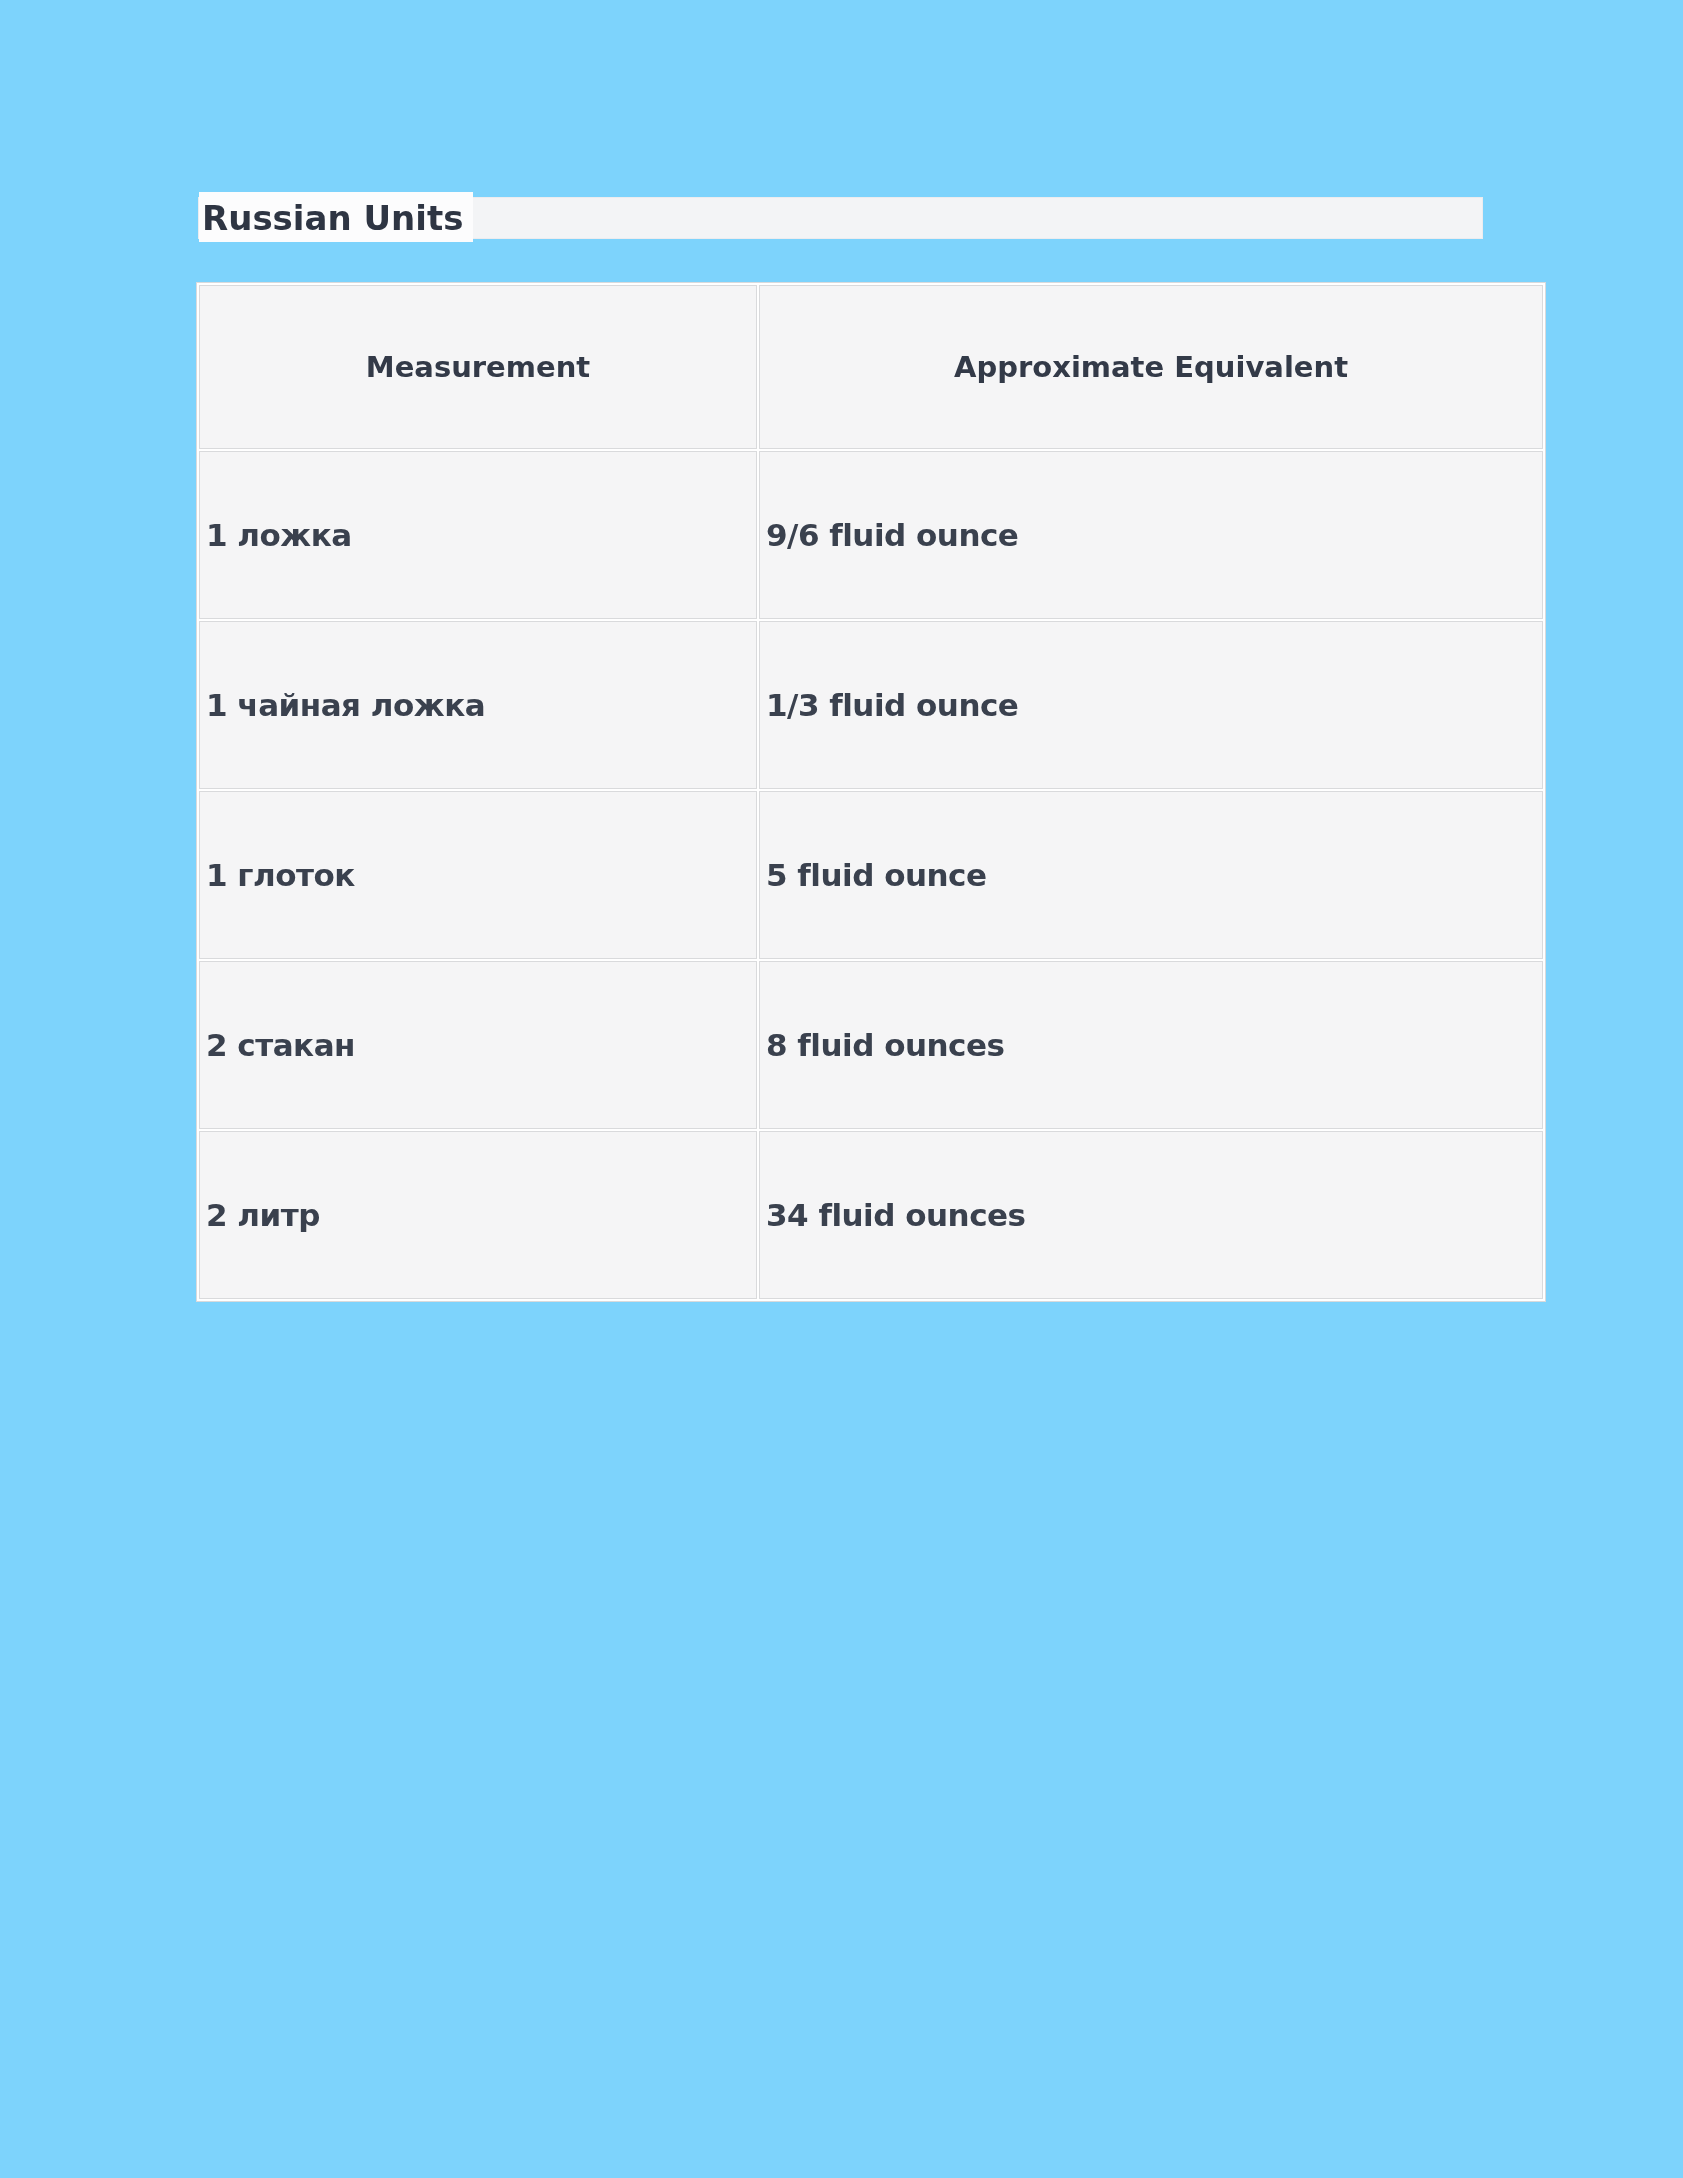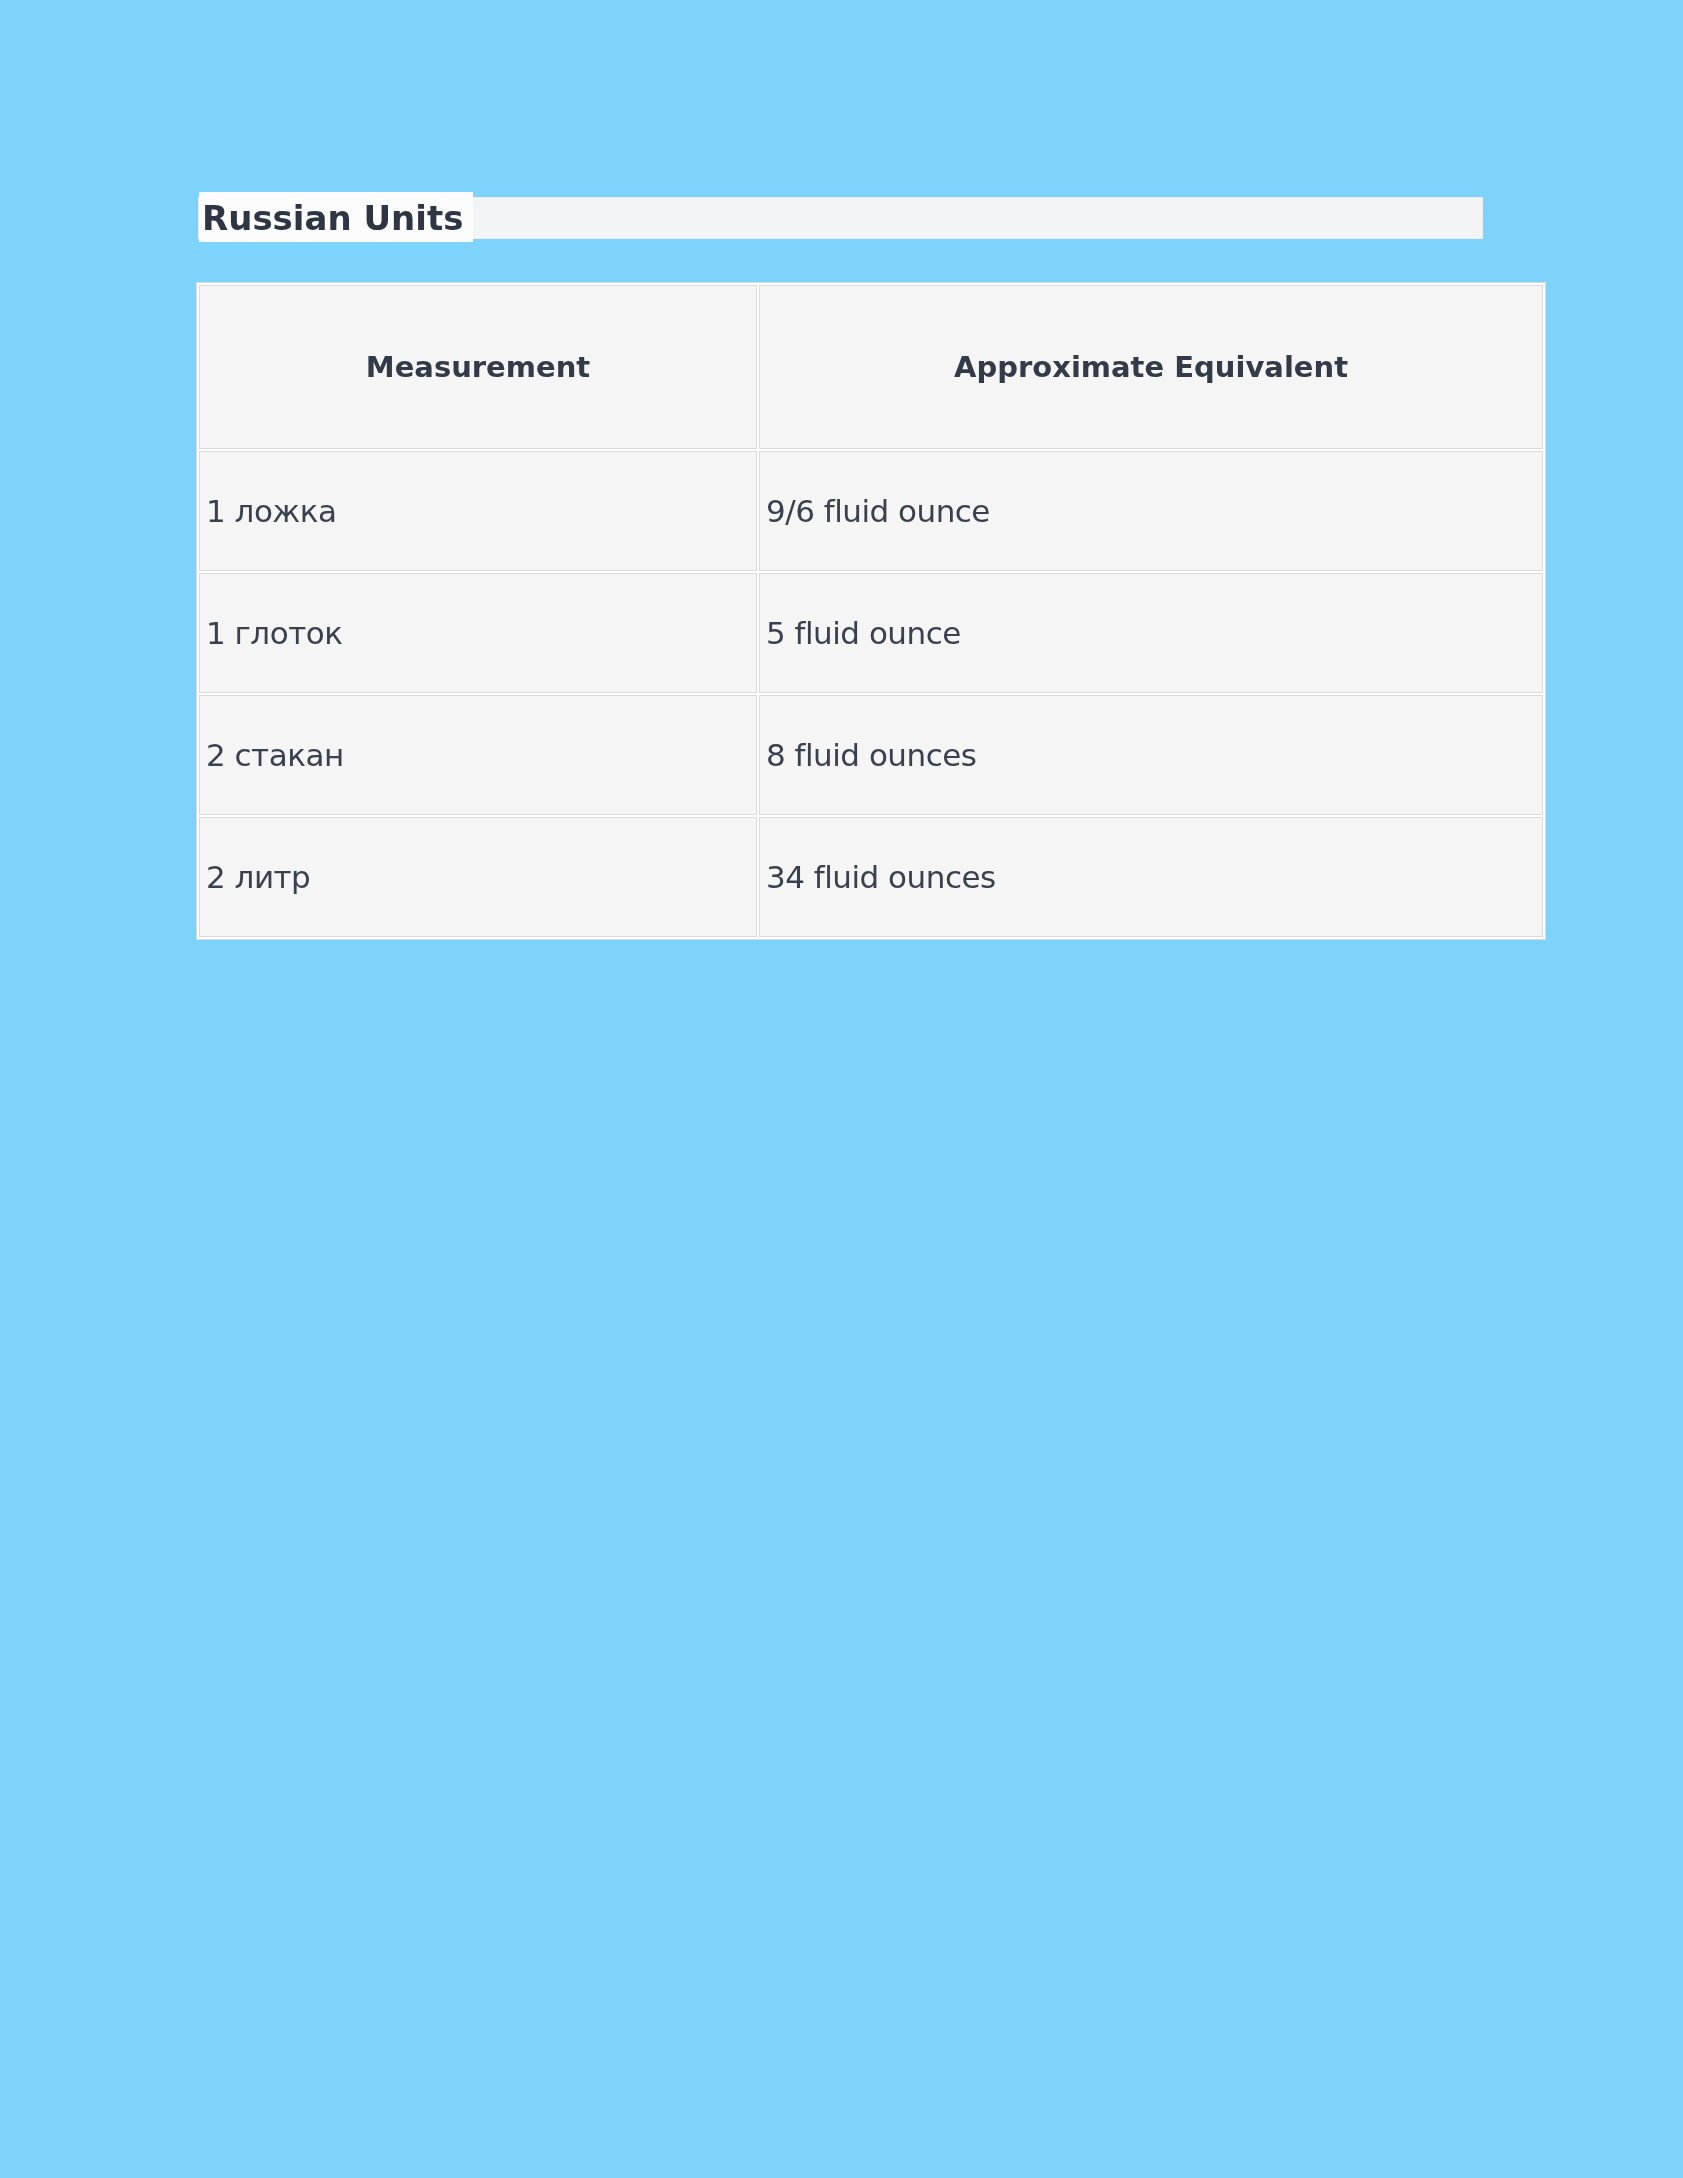--- a/index.html
+++ b/index.html
@@ -58,23 +58,23 @@
   table.units th {
     height: 164px;
     font-size: 29px;
     font-weight: bold;
     color: #333a48;
     text-align: center;
     vertical-align: middle;
     padding: 16px 6px;
   }
   table.units td {
-    height: 120px;
+    height: 168px;
     font-size: 31px;
-    font-weight: normal;
+    font-weight: bold;
     color: #3a414e;
     text-align: left;
     vertical-align: middle;
     padding: 4px 6px;
     letter-spacing: -0.5px;
   }
   col.c-measure { width: 558px; }
   col.c-equiv   { width: 784px; }
 </style>
 </head>
@@ -97,20 +97,24 @@
         <th>Approximate Equivalent</th>
       </tr>
     </thead>
     <tbody id="units-tbody">
 
     <tr>
           <td>1 ложка</td>
           <td>9/6 fluid ounce</td>
         </tr>
         <tr>
+          <td>1 чайная ложка</td>
+          <td>1/3 fluid ounce</td>
+        </tr>
+        <tr>
           <td>1 глоток</td>
           <td>5 fluid ounce</td>
         </tr>
         <tr>
           <td>2 стакан</td>
           <td>8 fluid ounces</td>
         </tr>
         <tr>
           <td>2 литр</td>
           <td>34 fluid ounces</td>

